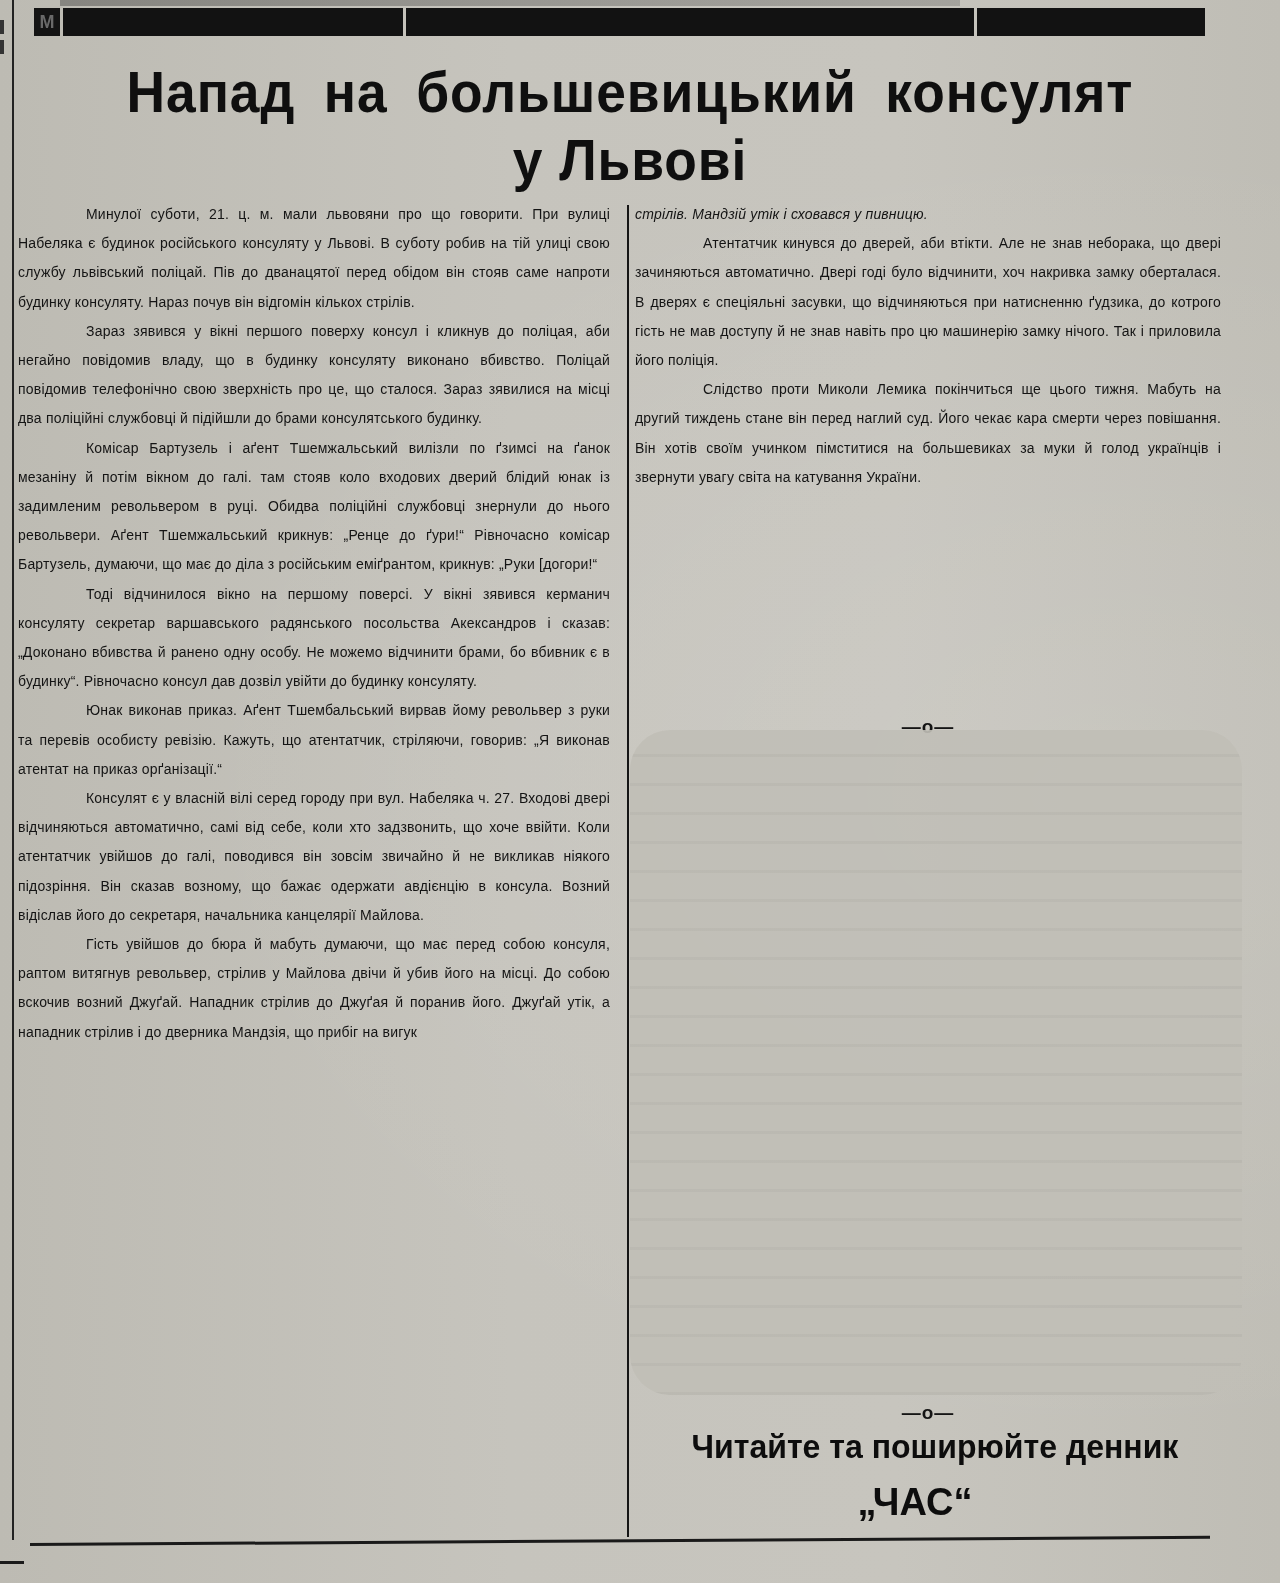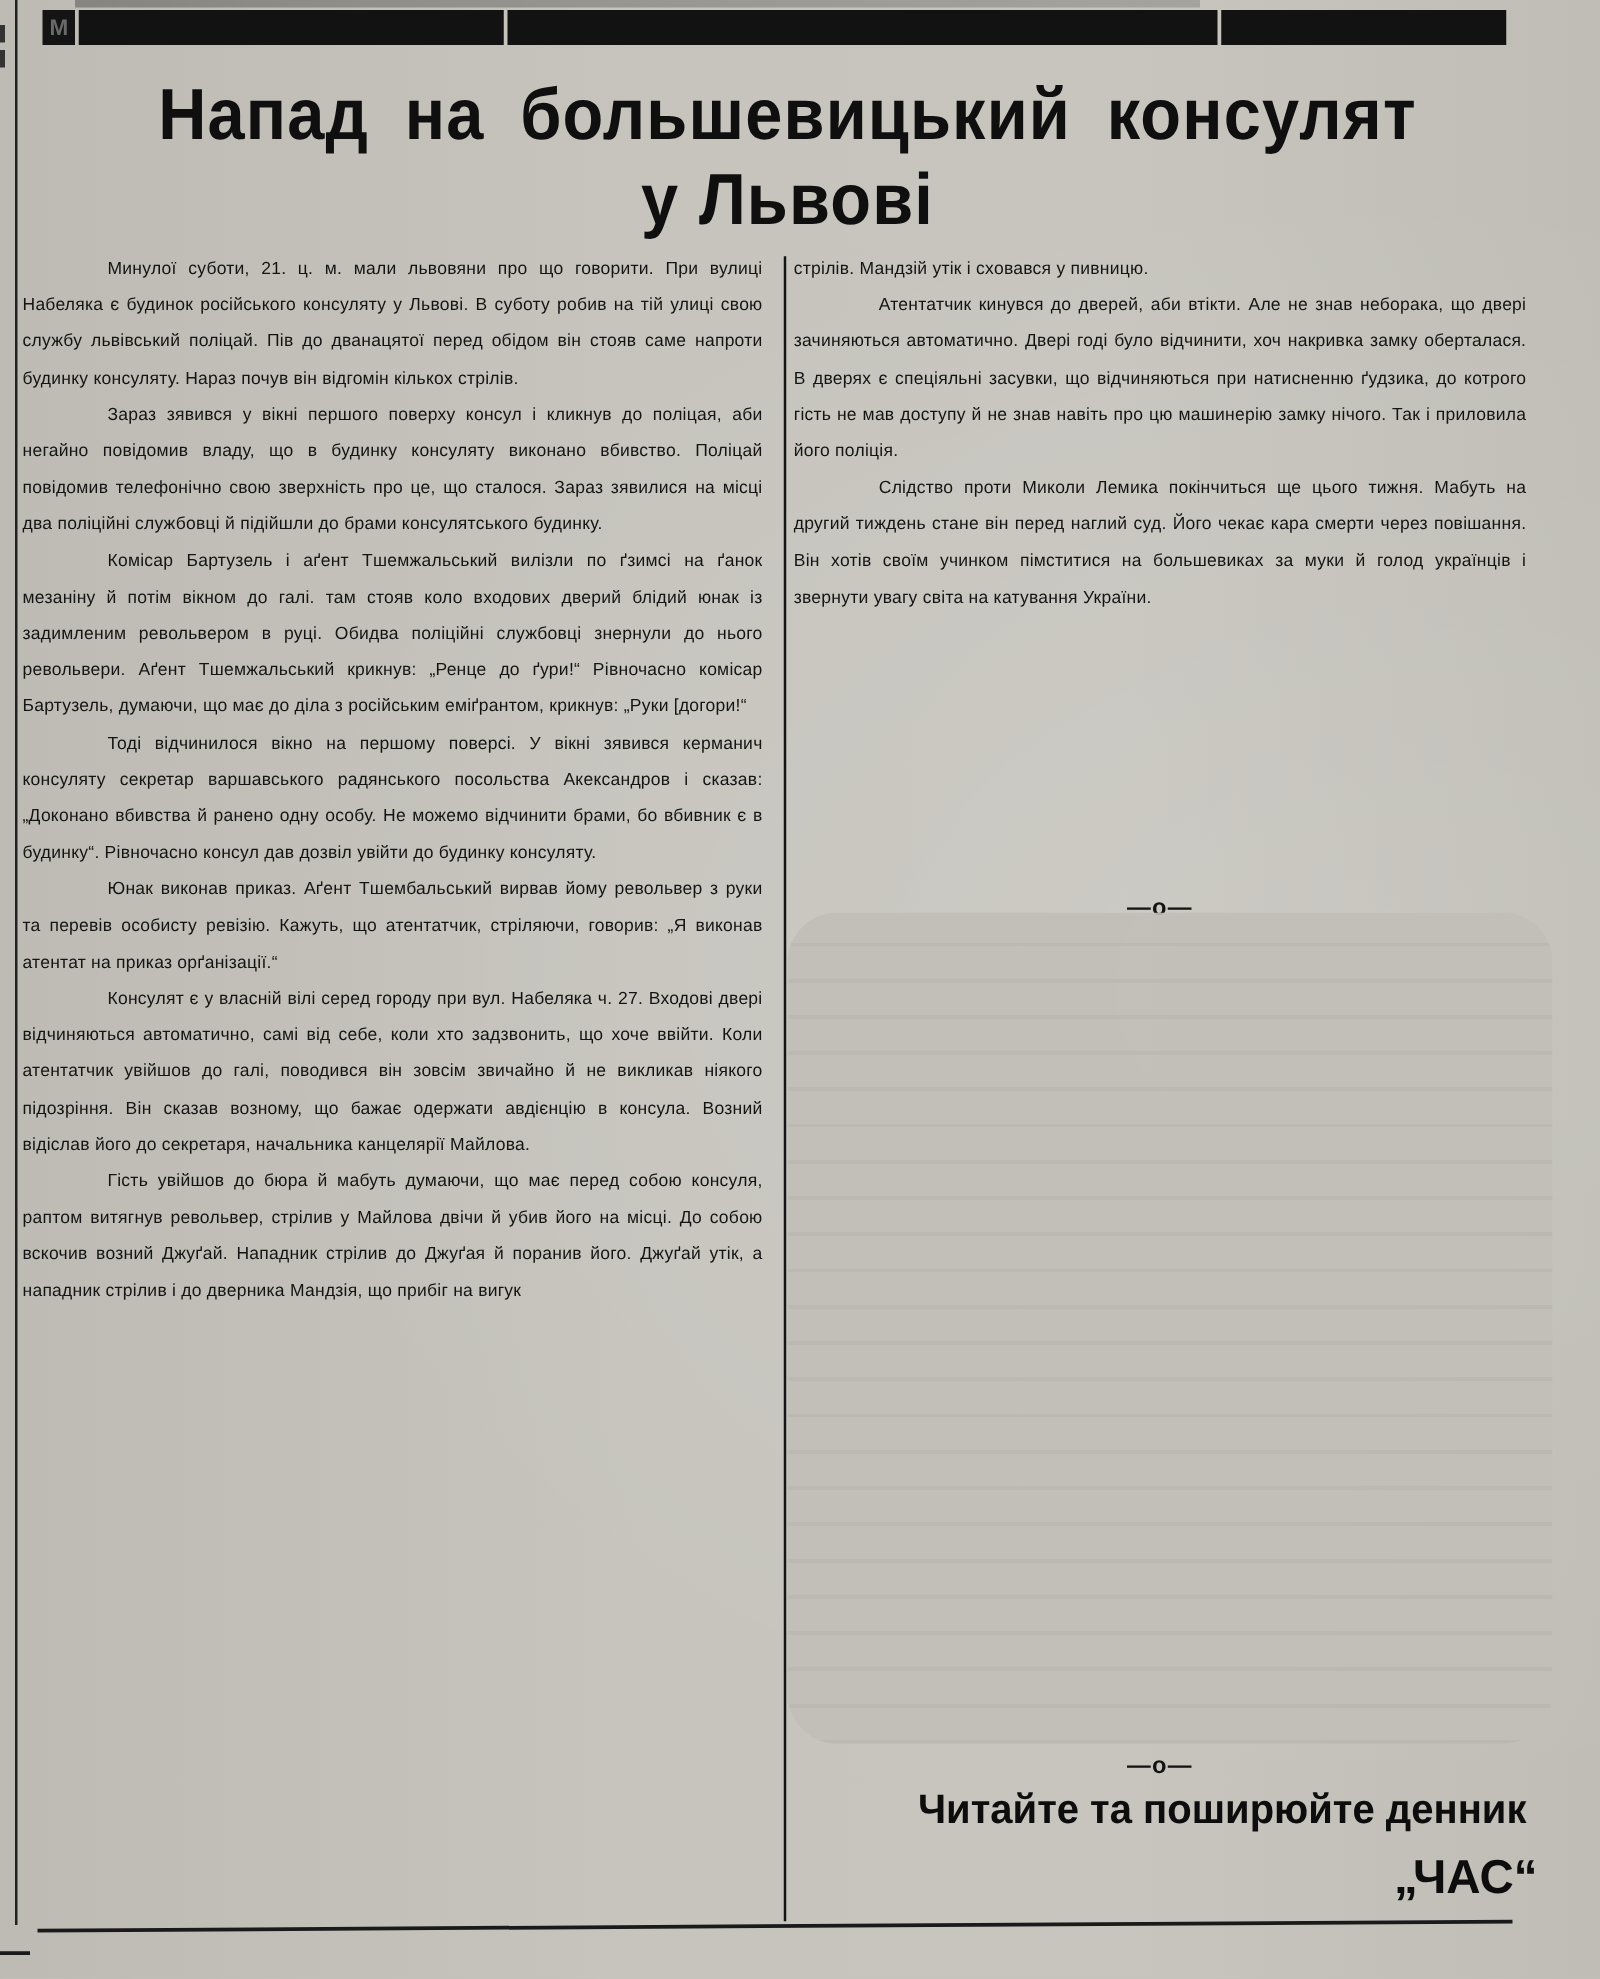--- a/index.html
+++ b/index.html
@@ -63,21 +63,21 @@
 
     .col {
       position: absolute;
       top: 200px;
       font-size: 14px;
       line-height: 29.2px;
       text-align: justify;
       letter-spacing: 0.2px;
     }
     .col p { margin: 0; text-indent: 68px; }
-    .col p.noindent { text-indent: 0; }
+    .col p.noindent { text-indent: 0; font-style: italic; }
     .col-left { left: 18px; width: 592px; }
     .col-right { left: 635px; width: 586px; }
 
     .col-divider {
       position: absolute; left: 627px; top: 205px; width: 2px; height: 1332px;
       background: #151515;
     }
 
     .sep {
       text-align: center; text-indent: 0 !important;
@@ -89,21 +89,21 @@
     .faded-area {
       position: absolute; left: 630px; top: 730px; width: 612px; height: 665px;
       border-radius: 40px;
       background:
         repeating-linear-gradient(0deg, rgba(60,60,60,0.05) 0 3px, rgba(0,0,0,0) 3px 29px),
         #c1bfb7;
       opacity: 0.9;
     }
 
     .promo {
-      position: absolute; left: 640px; top: 1425px; width: 590px; text-align: right;
+      position: absolute; left: 640px; top: 1425px; width: 590px; text-align: center;
       font-family: "Liberation Sans", sans-serif; font-weight: bold; color: #0d0d0d;
     }
     .promo .line1 { font-size: 33px; line-height: 44px; display:block; transform: scaleX(0.97); }
     .promo .line2 { font-size: 38px; line-height: 62px; display:block; margin-top: 2px; margin-left: -40px; }
 
     .bottom-rule {
       position: absolute; left: 30px; top: 1543px; width: 1180px; height: 3px;
       background: #1a1a1a;
       transform: rotate(-0.35deg);
       transform-origin: left center;

